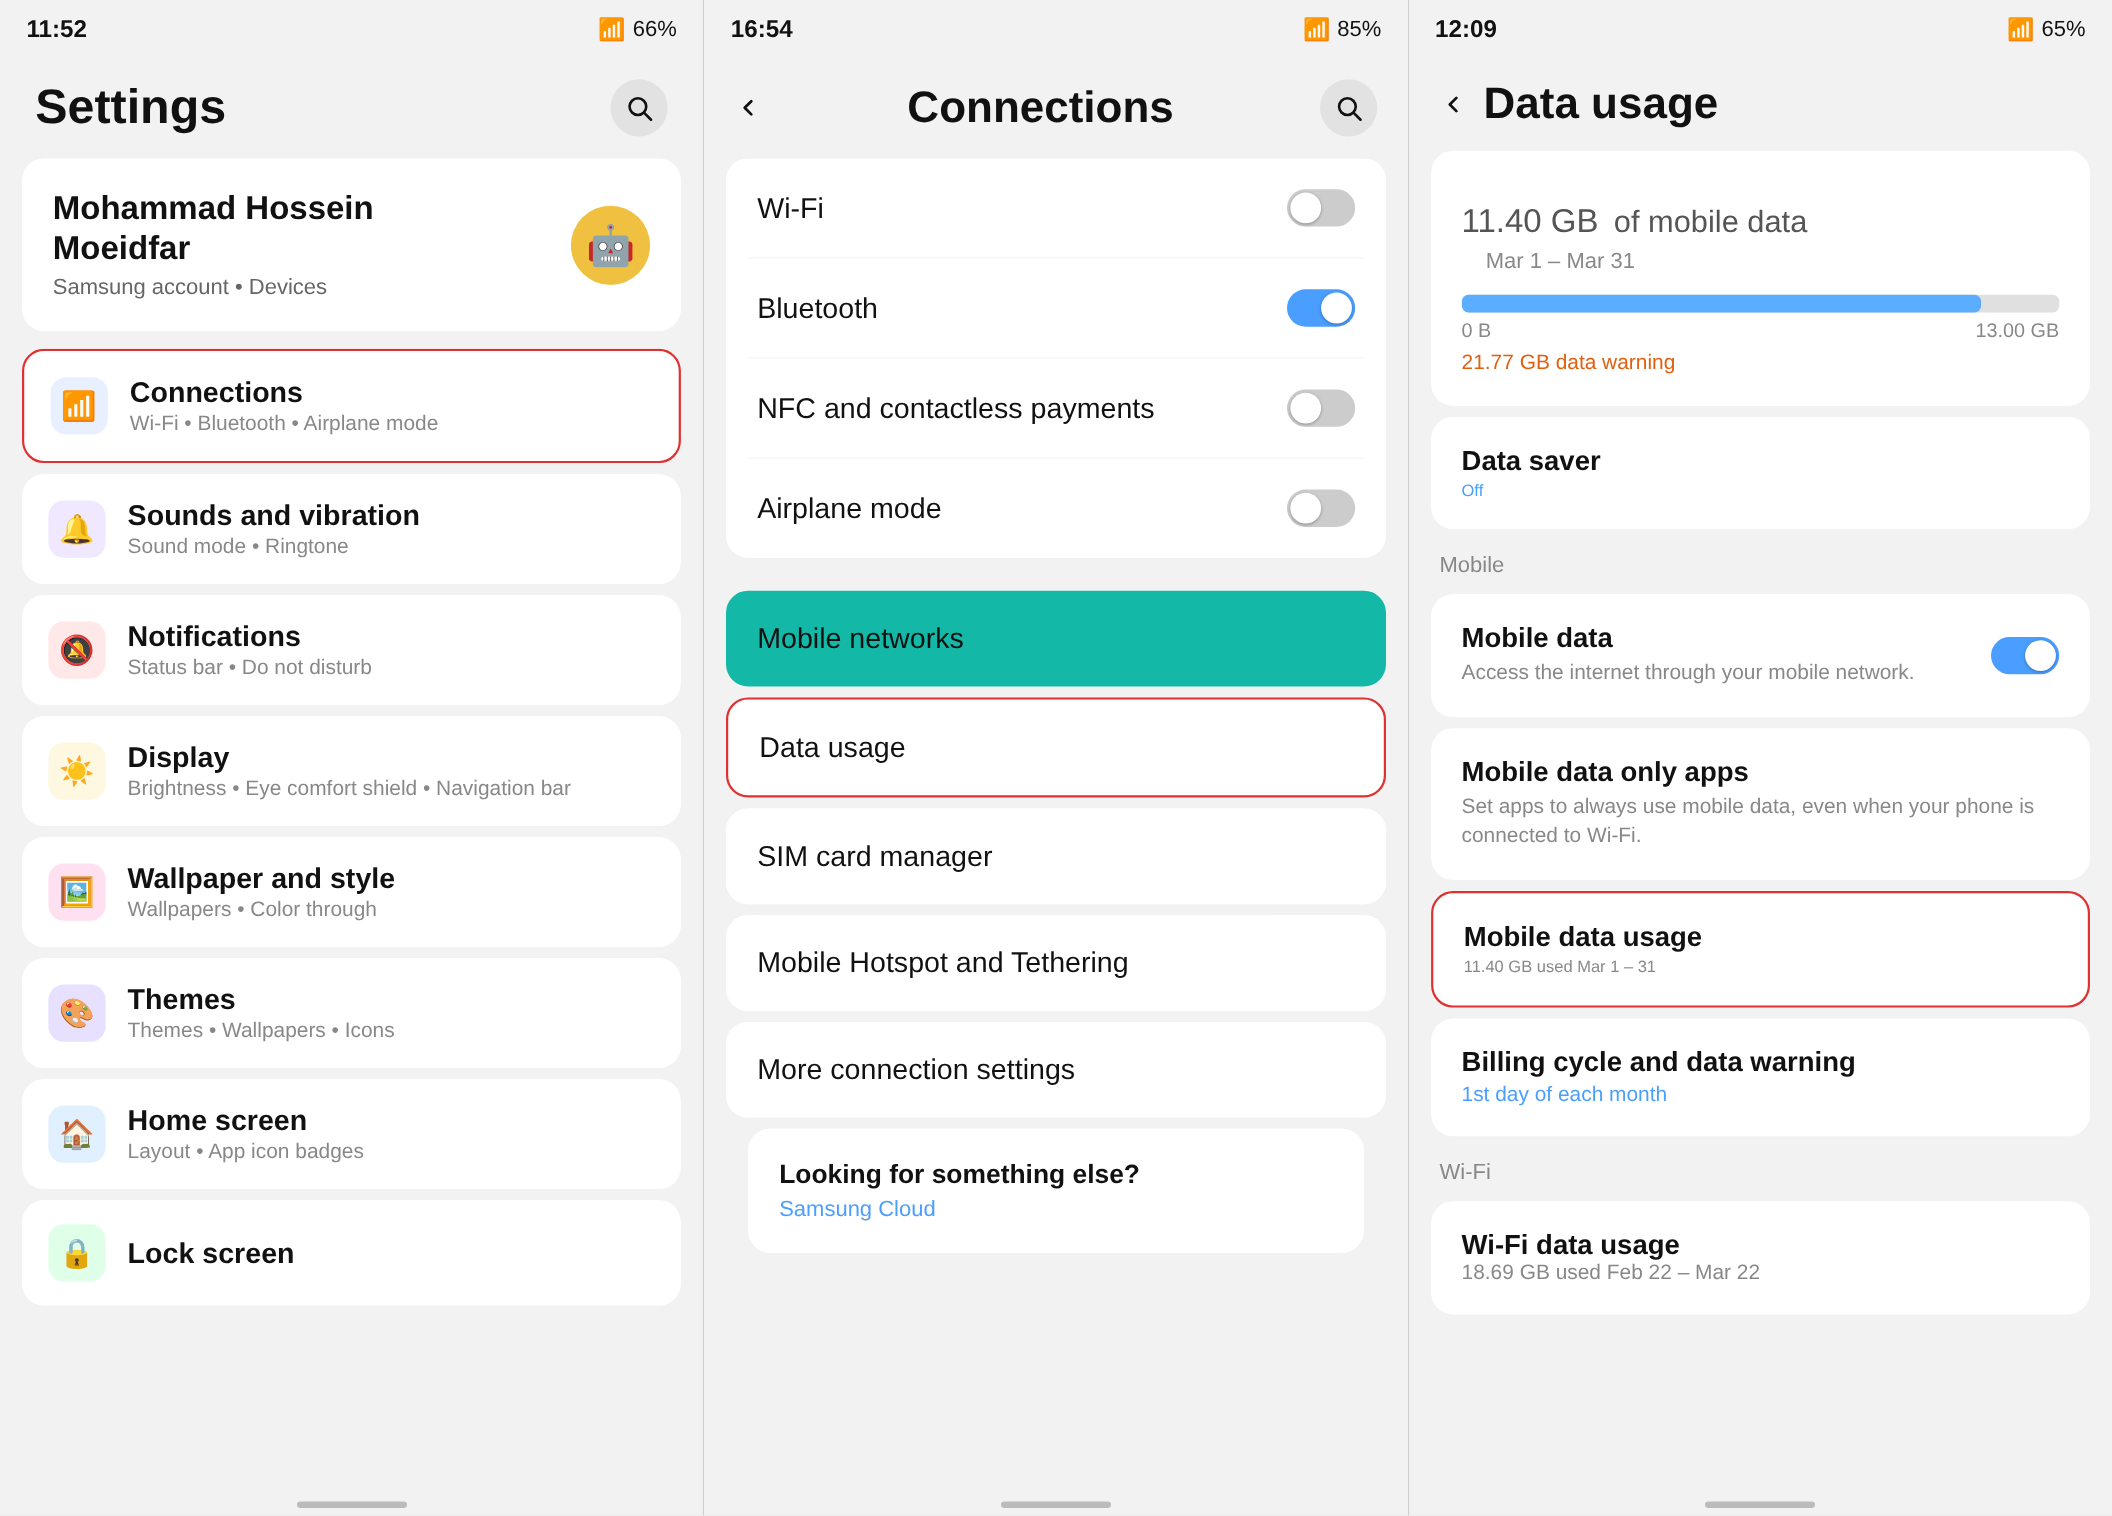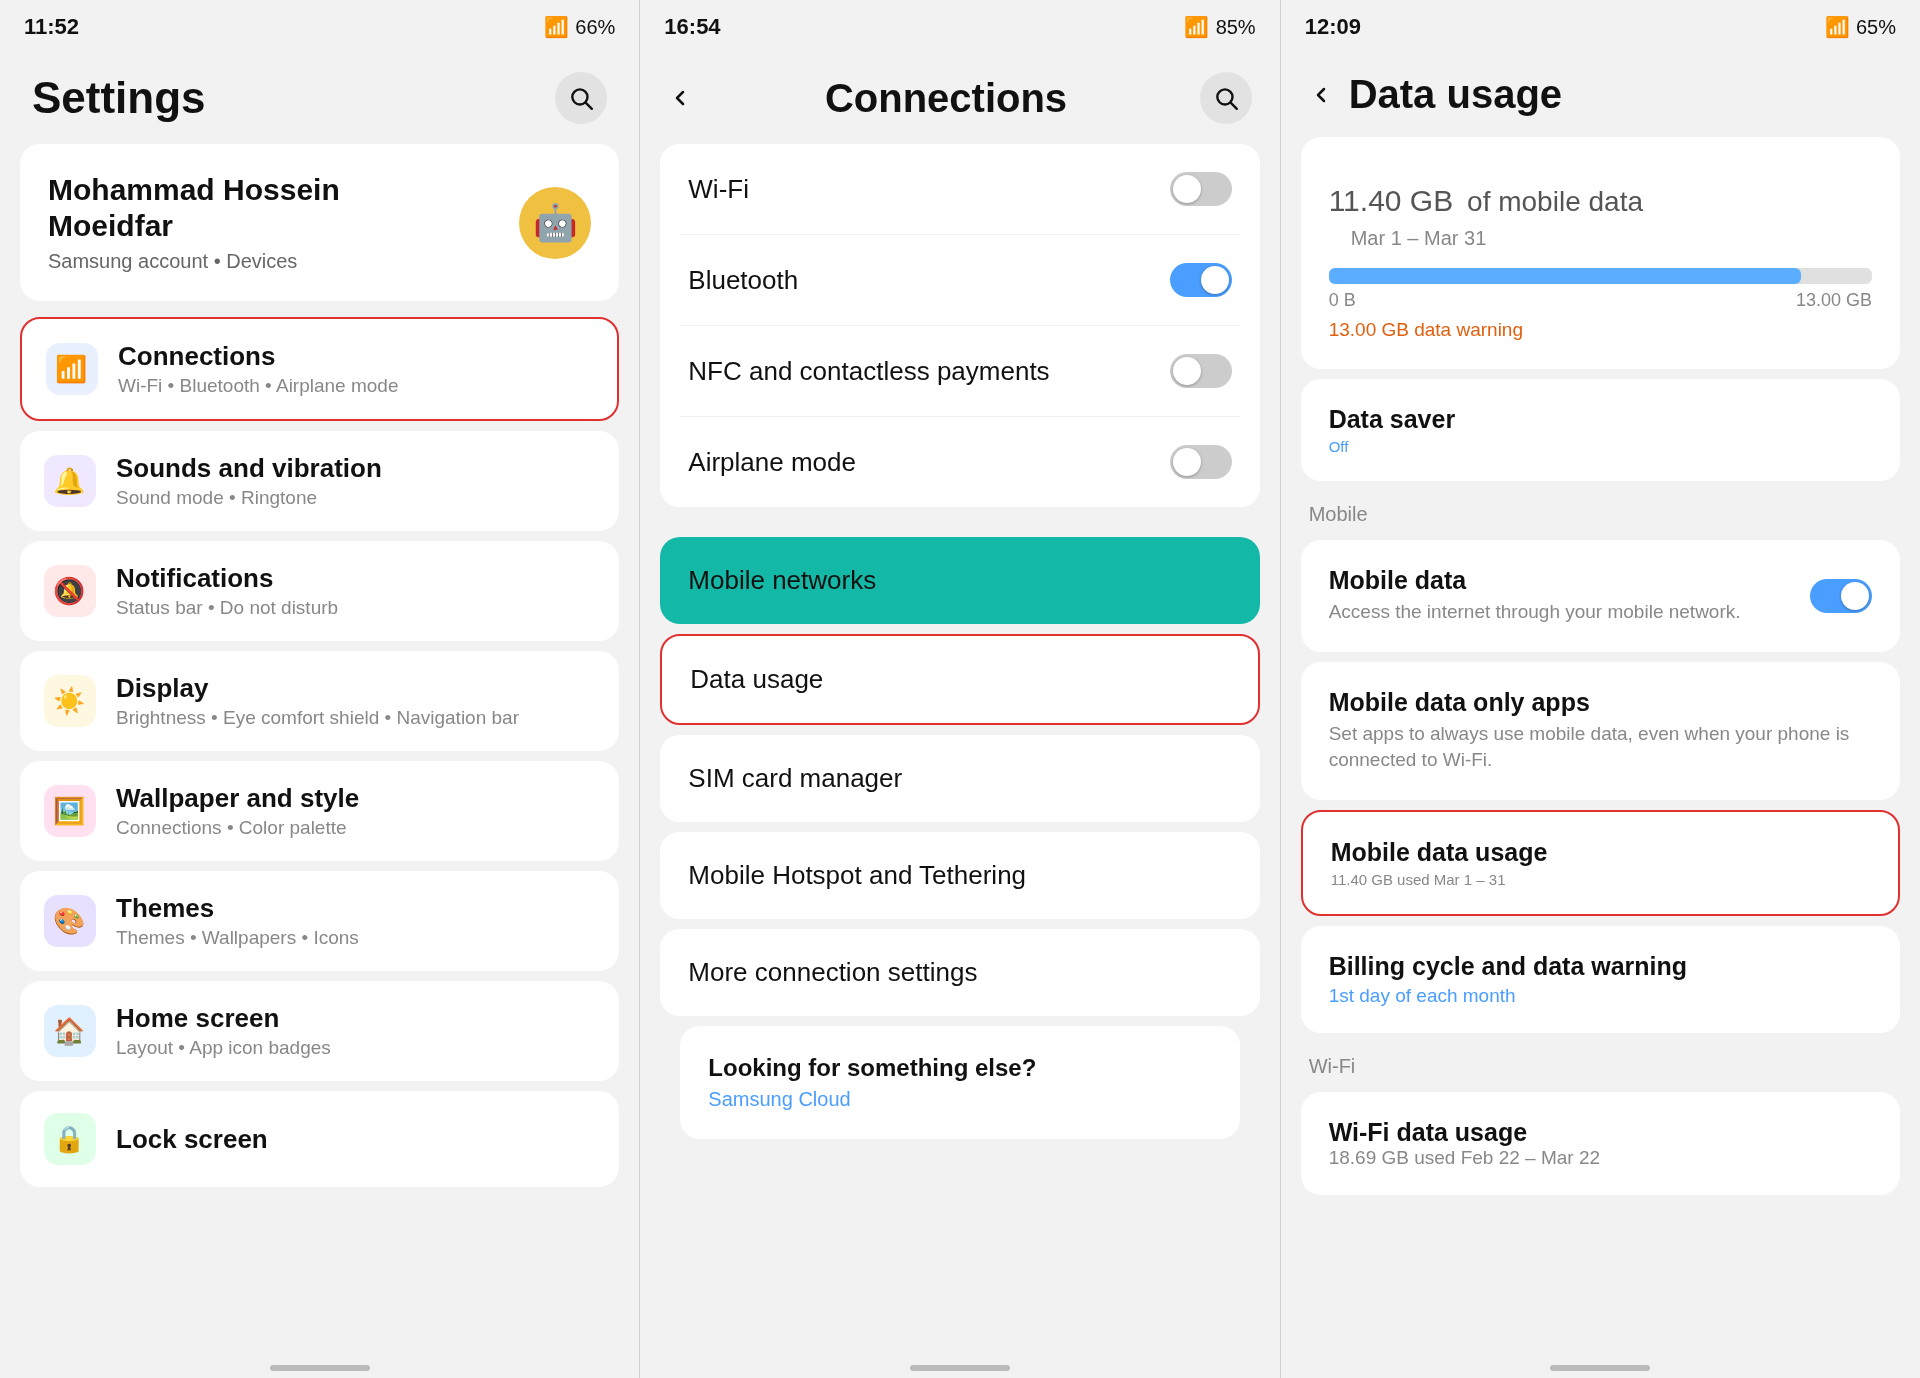--- a/index.html
+++ b/index.html
@@ -416,21 +416,21 @@
     <div class="item-icon" style="background:#fff8e0">☀️</div>
     <div class="item-text">
       <div class="item-title">Display</div>
       <div class="item-sub">Brightness • Eye comfort shield • Navigation bar</div>
     </div>
   </div>
       <div class="settings-item">
     <div class="item-icon" style="background:#ffe0f0">🖼️</div>
     <div class="item-text">
       <div class="item-title">Wallpaper and style</div>
-      <div class="item-sub">Connections • Color palette</div>
+      <div class="item-sub">Wallpapers • Color through</div>
     </div>
   </div>
       <div class="settings-item">
     <div class="item-icon" style="background:#e8e0ff">🎨</div>
     <div class="item-text">
       <div class="item-title">Themes</div>
       <div class="item-sub">Themes • Wallpapers • Icons</div>
     </div>
   </div>
       <div class="settings-item">
@@ -565,21 +565,21 @@
     </div>
     <div class="data-period">Mar 1 – Mar 31</div>
     <div class="data-bar-container">
       <div class="data-bar-bg">
         <div class="data-bar-fill" style="width:87%"></div>
       </div>
       <div class="data-bar-labels">
         <span>0 B</span>
         <span>13.00 GB</span>
       </div>
-      <div class="data-warning">13.00 GB data warning</div>
+      <div class="data-warning">21.77 GB data warning</div>
     </div>
   </div>
 
   <div class="data-list">
 
     <div class="data-item">
       <div class="data-item-title">Data saver</div>
       <div class="data-item-sub">Off</div>
     </div>
 

